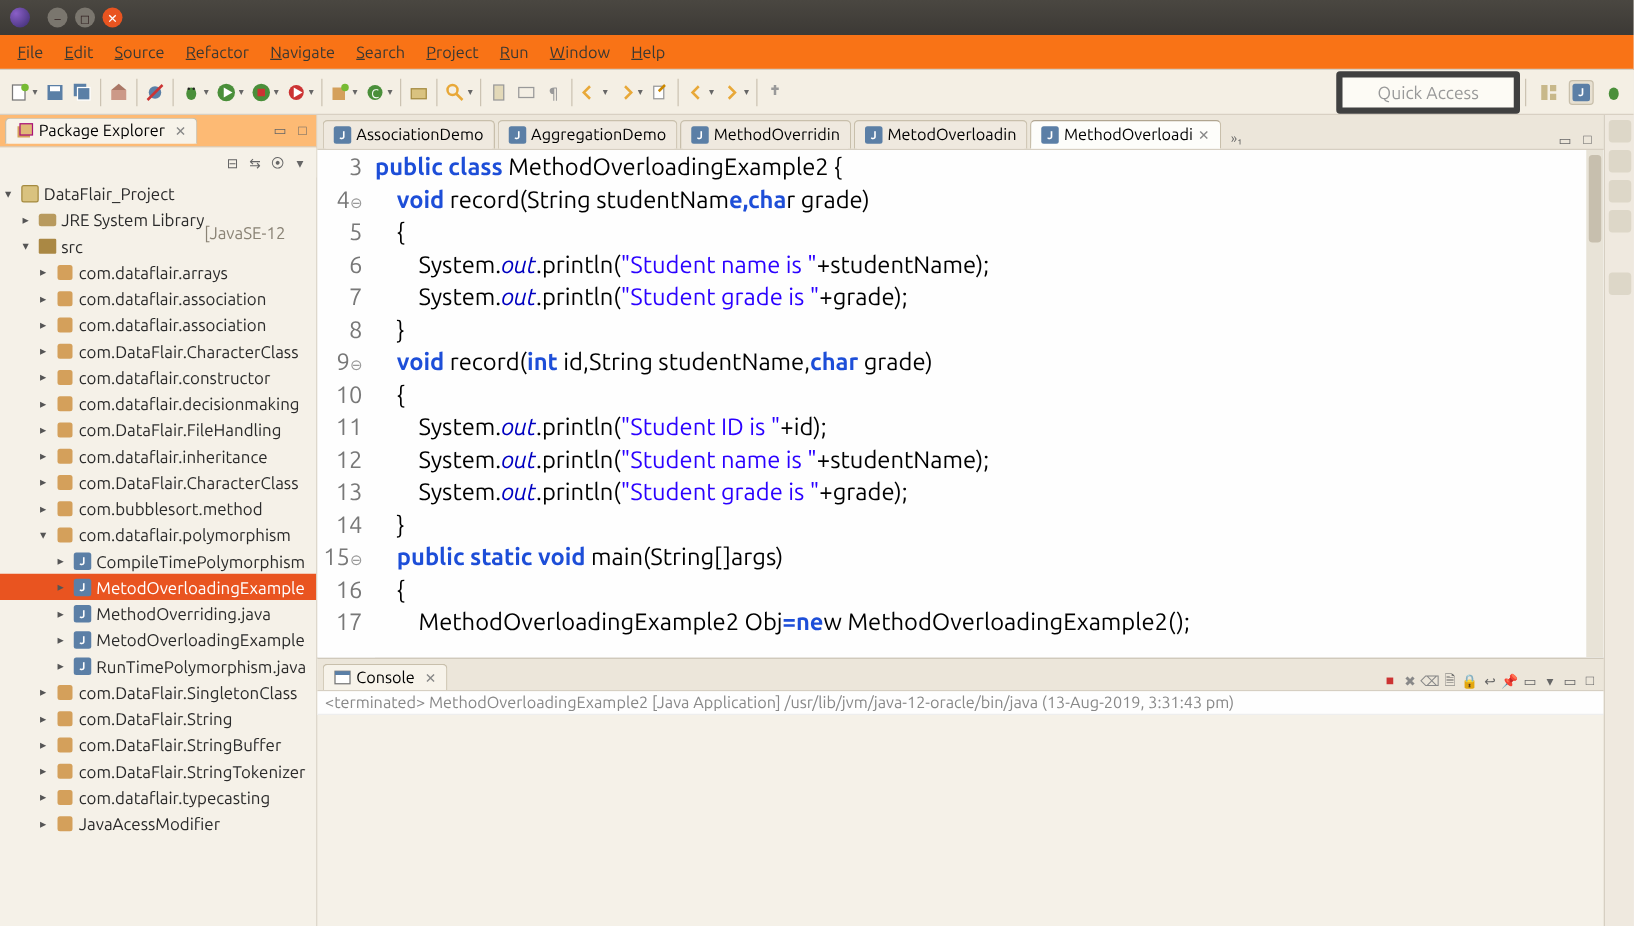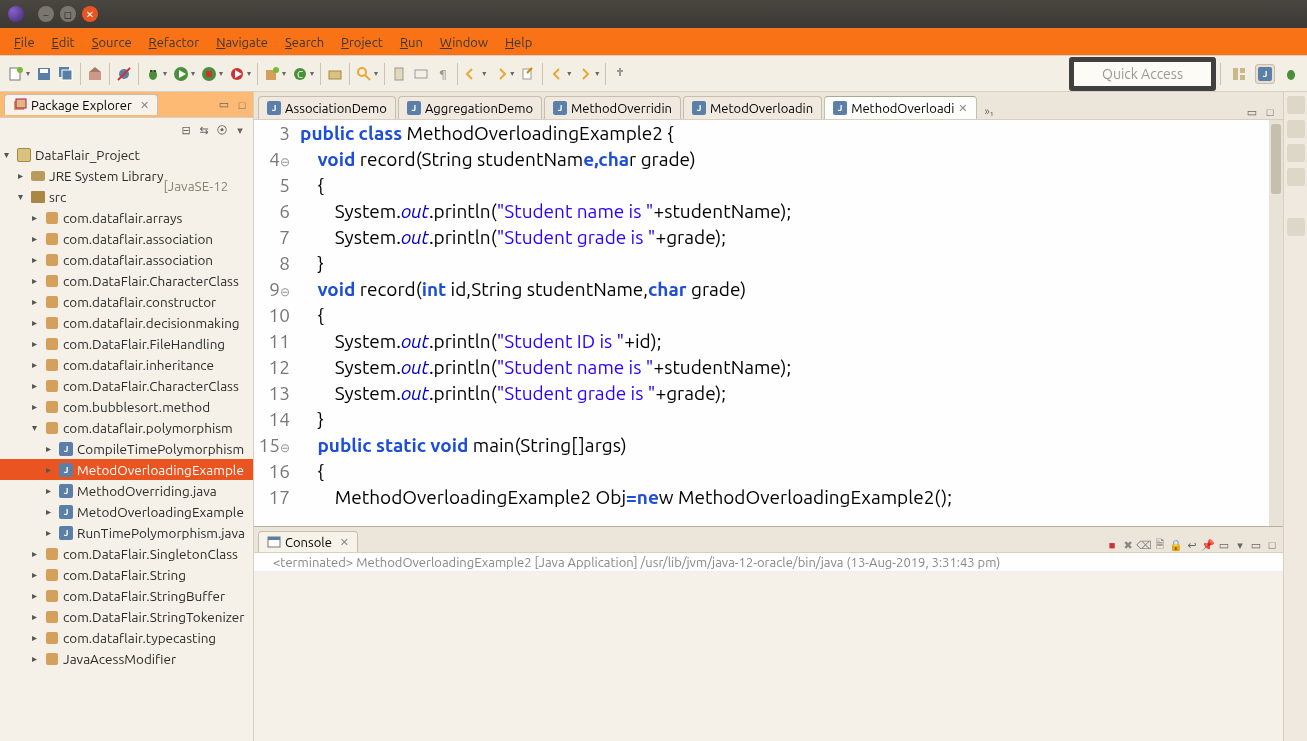--- a/index.html
+++ b/index.html
@@ -59,21 +59,21 @@
 .code { flex: 1; color: #000; white-space: pre; }
 .code .row { height: 26px; }
 .kw { color: #1d4ed8; font-weight: bold; }
 .str { color: #2a00ff; }
 .fld { color: #0000c0; font-style: italic; }
 .scrollbar-v { position: absolute; right: 0; top: 0; bottom: 0; width: 14px; background: #e8e3d7; }
 .scrollbar-v .thumb { position: absolute; left: 2px; right: 2px; top: 4px; height: 70px; background: #c7bfae; border-radius: 3px; }
 
 .console-pane { height: 215px; border-top: 1px solid #b8af9f; background: #f5f1e8; display: flex; flex-direction: column; }
 .console-tabbar { height: 26px; display: flex; align-items: flex-end; background: #ece6da; border-bottom: 1px solid #d6cfc2; padding: 0 4px; }
-.console-status { padding: 2px 19px; color: #888; font-size: 13px; background: #fefefe; border-bottom: 1px solid #eee; }
+.console-status { padding: 2px 6px; color: #888; font-size: 13px; background: #fefefe; border-bottom: 1px solid #eee; }
 .console-out { flex: 1; background: #fefefe; font-family: "DejaVu Sans Mono", Consolas, monospace; font-size: 19px; line-height: 26px; padding: 2px 4px; white-space: pre; color: #000; }
 
 .right-trim { width: 24px; background: #efe9df; border-left: 1px solid #d6cfc2; display: flex; flex-direction: column; align-items: center; padding-top: 4px; gap: 6px; }
 .right-trim .ritem { width: 18px; height: 18px; background: #ddd7c8; border-radius: 3px; }
 
 .j-blue { width:14px; height:14px; background:#5b7fa6; border-radius:2px; display:inline-flex; align-items:center; justify-content:center; color:#fff; font-size:9px; font-weight:bold; }
 .prj-ico { width:14px; height:14px; background:#d9c27f; border:1px solid #a48a3f; border-radius:2px; }
 .pkg-ico { width:12px; height:12px; background:#d4a05b; border-radius:2px; }
 .fld-ico { width:14px; height:12px; background:#aa8844; border-radius:1px; }
 .lib-ico { width:14px; height:10px; background:#b89a5e; border-radius:2px; }

